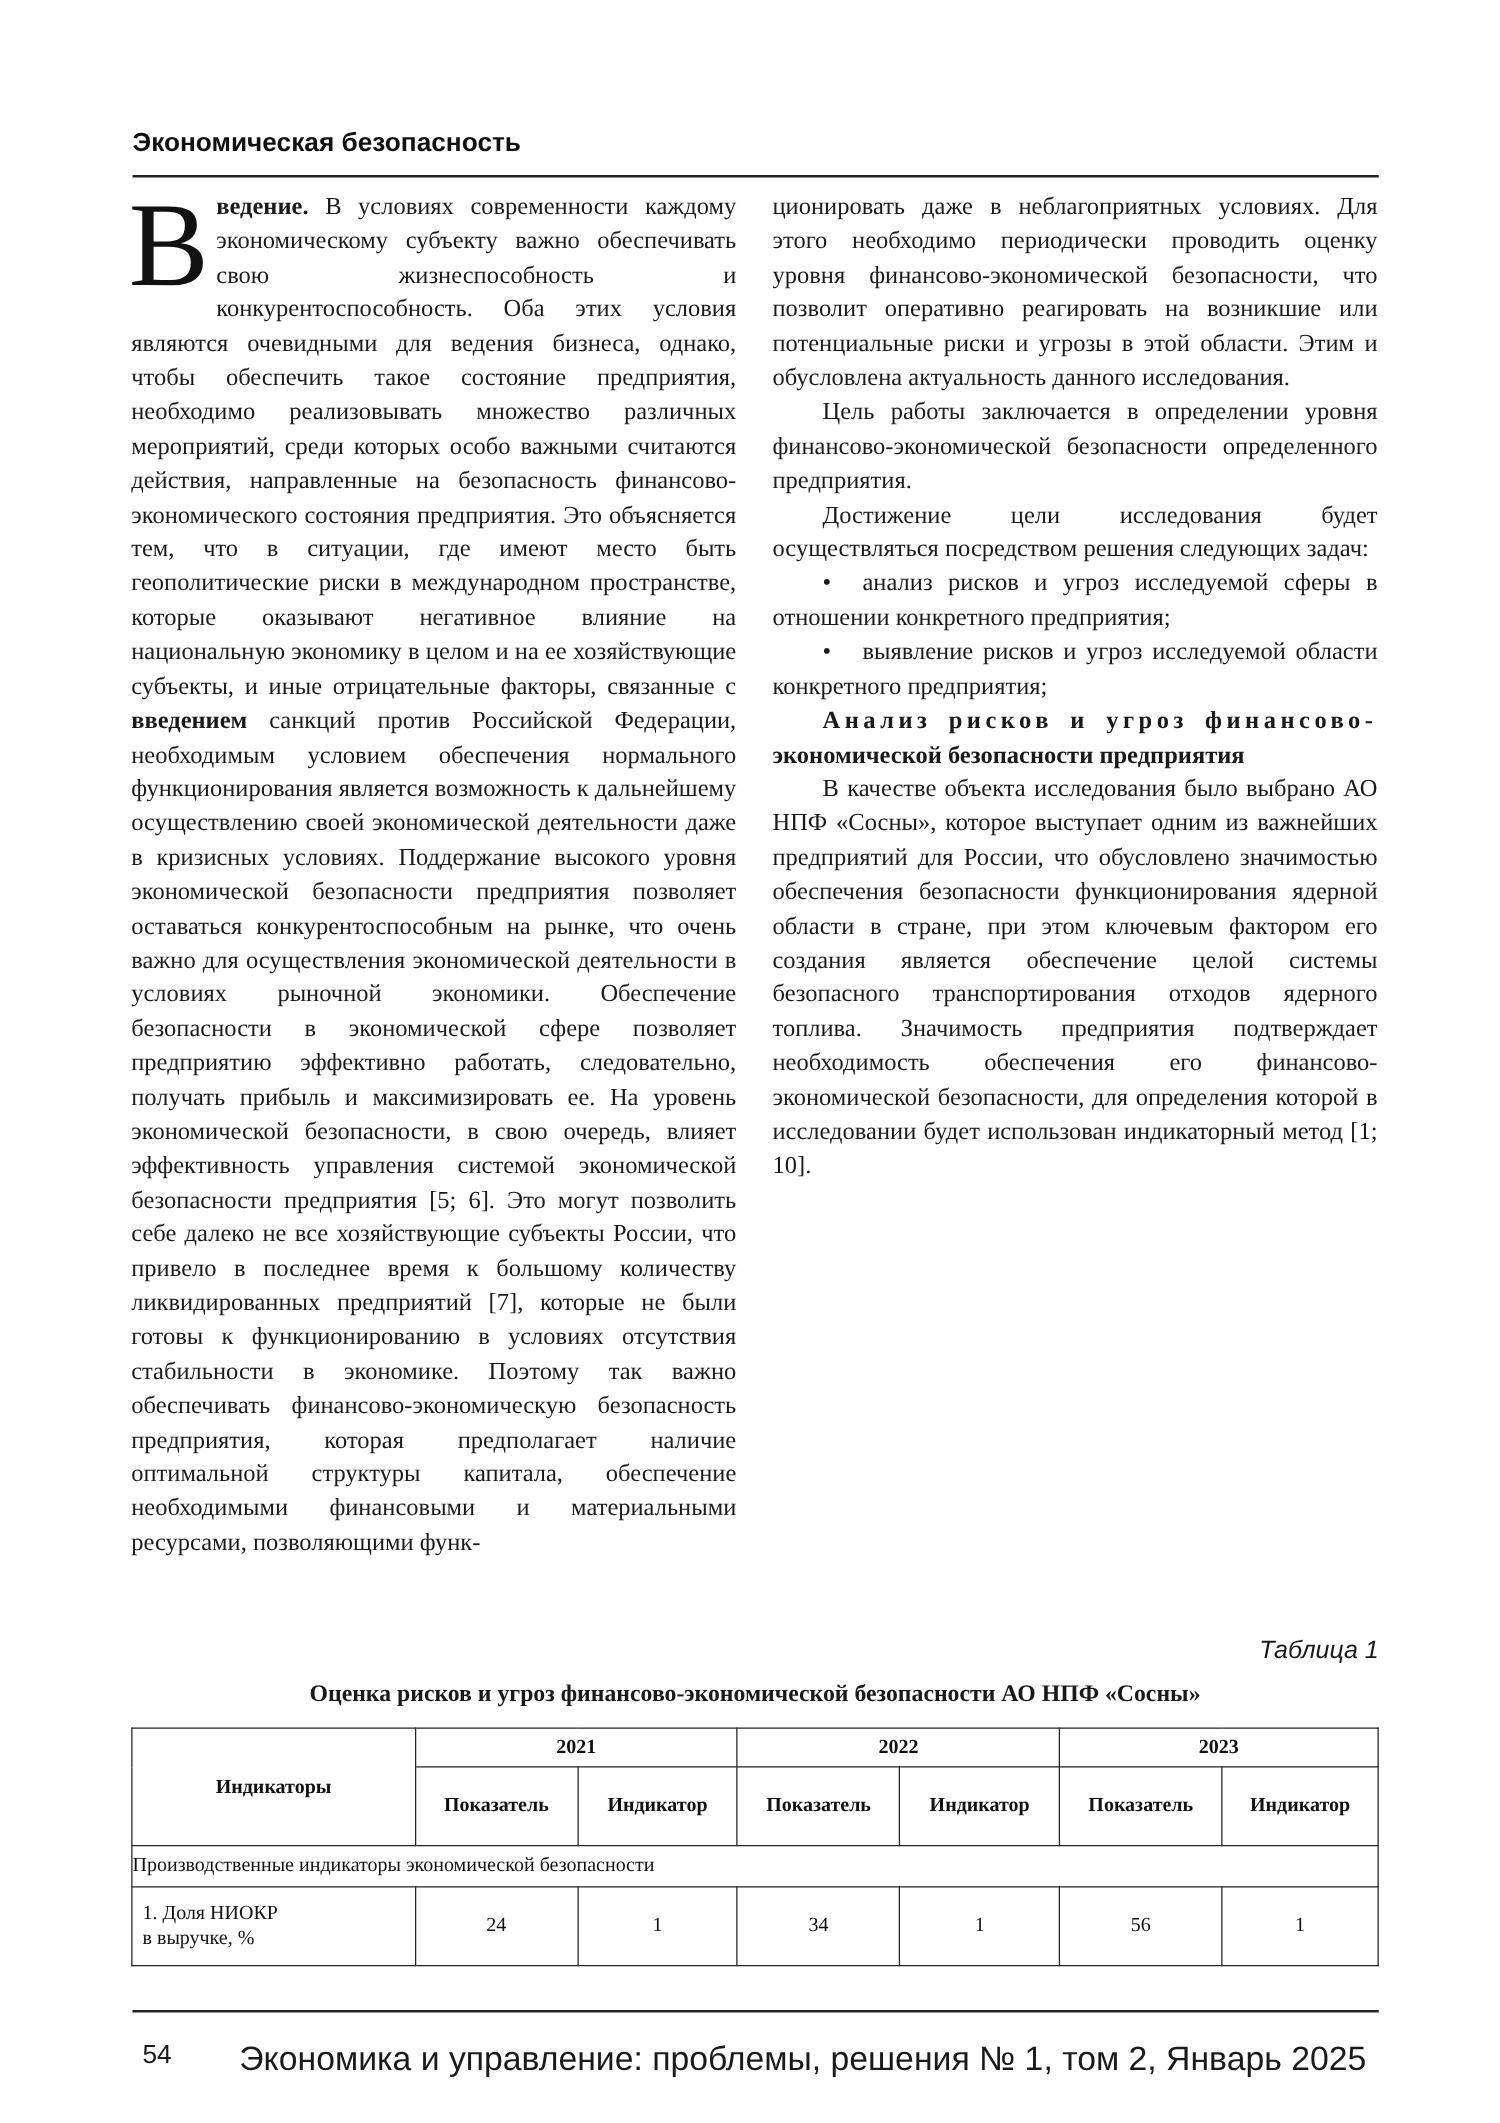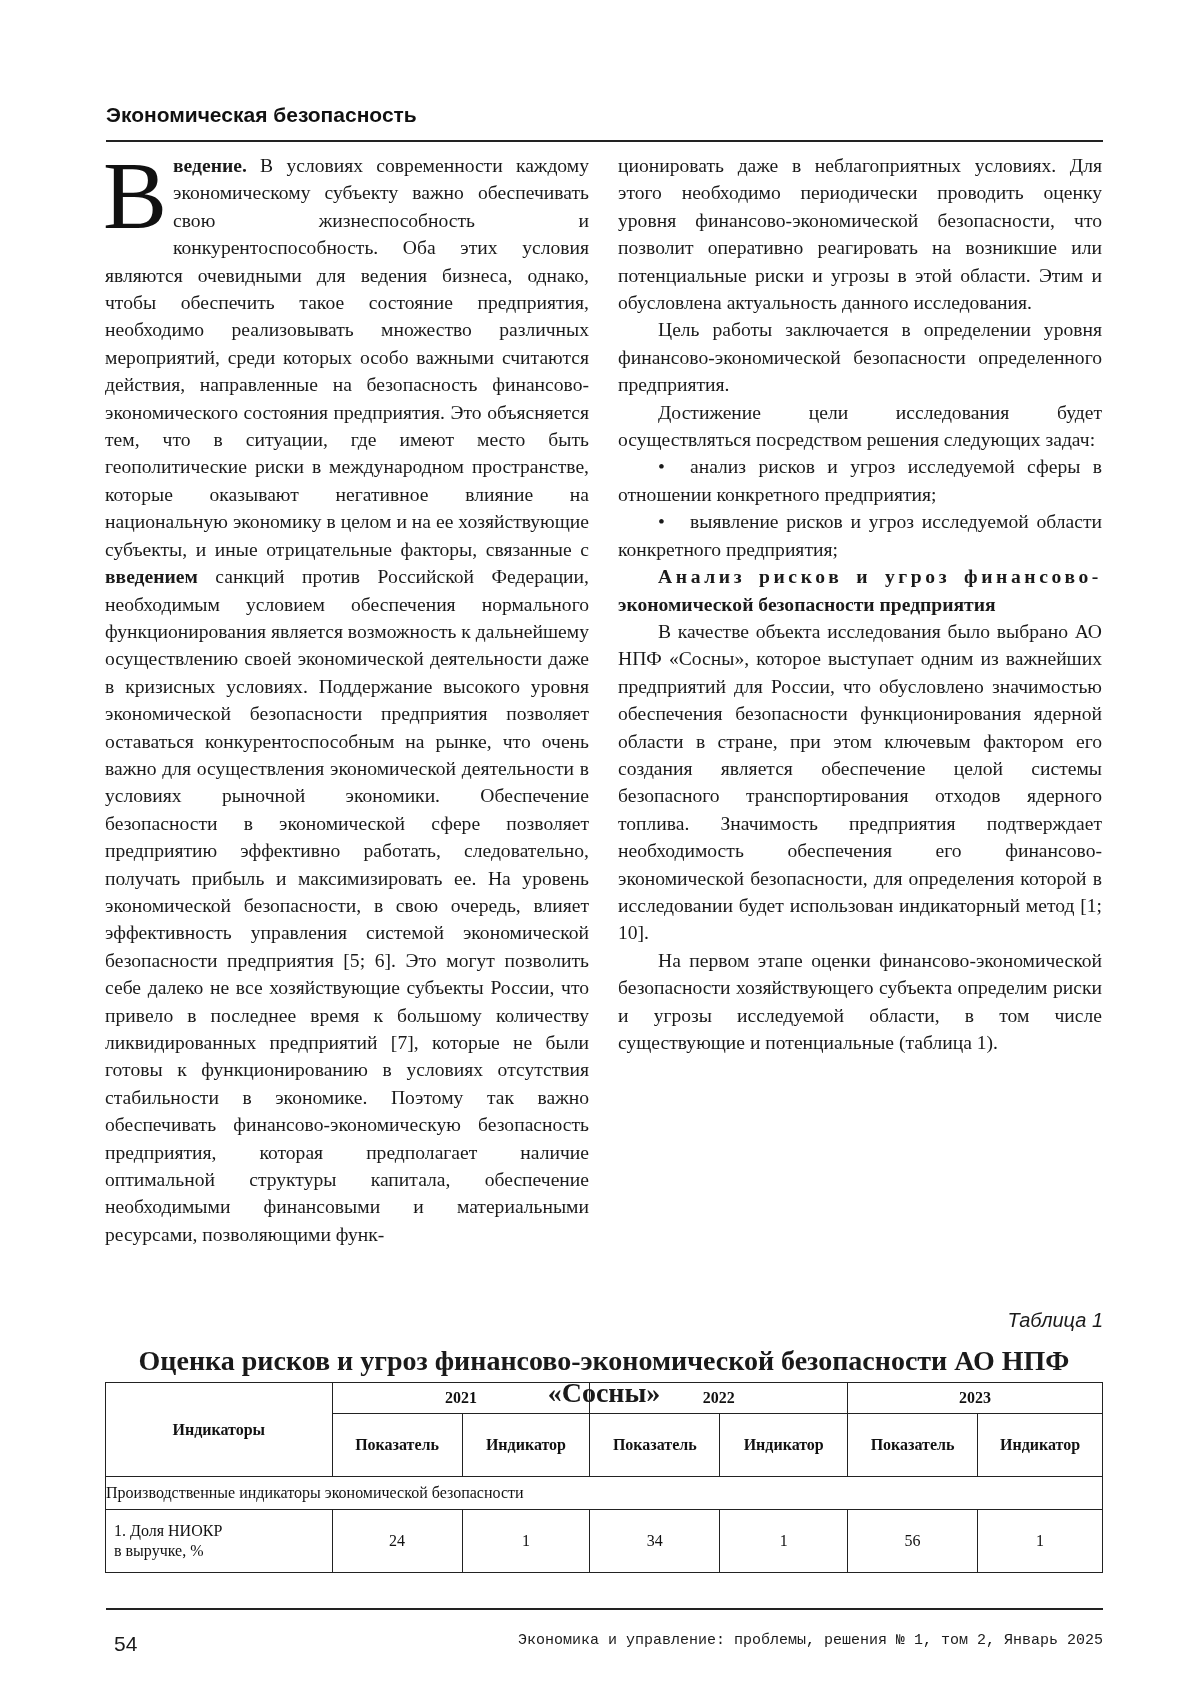--- a/index.html
+++ b/index.html
@@ -29,37 +29,37 @@
   .bullet .dot { display: inline-block; width: 32px; text-indent: 0; }
   .section-title { font-weight: bold; text-indent: 40px; }
   .section-title .t1 { letter-spacing: 3.6px; }
 
   .table-label {
     position: absolute; right: 97px; top: 1290px;
     font-family: Liberation Sans, sans-serif; font-style: italic; font-size: 20px;
   }
   .table-title {
     position: absolute; left: 105px; width: 998px; top: 1326px; text-align: center;
-    font-family: "Liberation Serif", serif; font-weight: bold; font-size: 28px;
+    font-family: "Liberation Serif", serif; font-weight: bold; font-size: 19px;
   }
   table.data {
     position: absolute; left: 105px; top: 1363px; width: 998px;
     border-collapse: collapse; font-family: "Liberation Serif", serif; font-size: 16px; color: #111;
   }
   table.data td, table.data th { border: 1.5px solid #222; padding: 0; }
   table.data th { font-weight: bold; font-size: 16px; }
   .r-year th { height: 30px; }
   .r-sub th { height: 62px; }
   .r-sec td { height: 32px; text-align: left; padding-left: 8px; font-size: 16px; }
   .r-data td { height: 62px; text-align: center; }
   .r-data td.first { text-align: left; padding-left: 8px; line-height: 20px; }
 
   .foot-rule { position: absolute; left: 106px; top: 1589px; width: 997px; height: 2px; background: #222; }
   .page-num { position: absolute; left: 114px; top: 1613px; font-family: Liberation Sans, sans-serif; font-size: 21px; }
-  .journal { position: absolute; right: 97px; top: 1613px; font-family: Liberation Mono, monospace; font-size: 15px; }
+  .journal { position: absolute; right: 107px; top: 1613px; font-family: Liberation Sans, sans-serif; font-size: 27px; }
 </style>
 </head>
 <body>
 
 <div class="page">
 
   <div class="running-head">Экономическая безопасность</div>
   <div class="head-rule"></div>
 
   <div class="col col-left">
@@ -67,21 +67,20 @@
   </div>
 
   <div class="col col-right">
     <p>ционировать даже в неблагоприятных условиях. Для этого необходимо периодически проводить оценку уровня финансово-экономической безопасности, что позволит оперативно реагировать на возникшие или потенциальные риски и угрозы в этой области. Этим и обусловлена актуальность данного исследования.</p>
     <p class="indent">Цель работы заключается в определении уровня финансово-экономической безопасности определенного предприятия.</p>
     <p class="indent">Достижение цели исследования будет осуществляться посредством решения следующих задач:</p>
     <p class="bullet"><span class="dot">•</span><span>анализ рисков и угроз исследуемой сферы в отношении конкретного предприятия;</span></p>
     <p class="bullet"><span class="dot">•</span><span>выявление рисков и угроз исследуемой области конкретного предприятия;</span></p>
     <p class="section-title"><span class="t1">Анализ рисков и угроз финансово-</span><span>экономической безопасности предприятия</span></p>
     <p class="indent">В качестве объекта исследования было выбрано АО НПФ «Сосны», которое выступает одним из важнейших предприятий для России, что обусловлено значимостью обеспечения безопасности функционирования ядерной области в стране, при этом ключевым фактором его создания является обеспечение целой системы безопасного транспортирования отходов ядерного топлива. Значимость предприятия подтверждает необходимость обеспечения его финансово-экономической безопасности, для определения которой в исследовании будет использован индикаторный метод [1; 10].</p>
-    <p class="indent">На первом этапе оценки финансово-экономической безопасности хозяйствующего субъекта определим риски и угрозы исследуемой области, в том числе существующие и потенциальные (таблица 1).</p>
   </div>
 
   <div class="table-label">Таблица 1</div>
   <div class="table-title">Оценка рисков и угроз финансово-экономической безопасности АО НПФ «Сосны»</div>
 
   <table class="data">
     <colgroup>
       <col style="width:227px">
         <col style="width:130px">
         <col style="width:128px">

